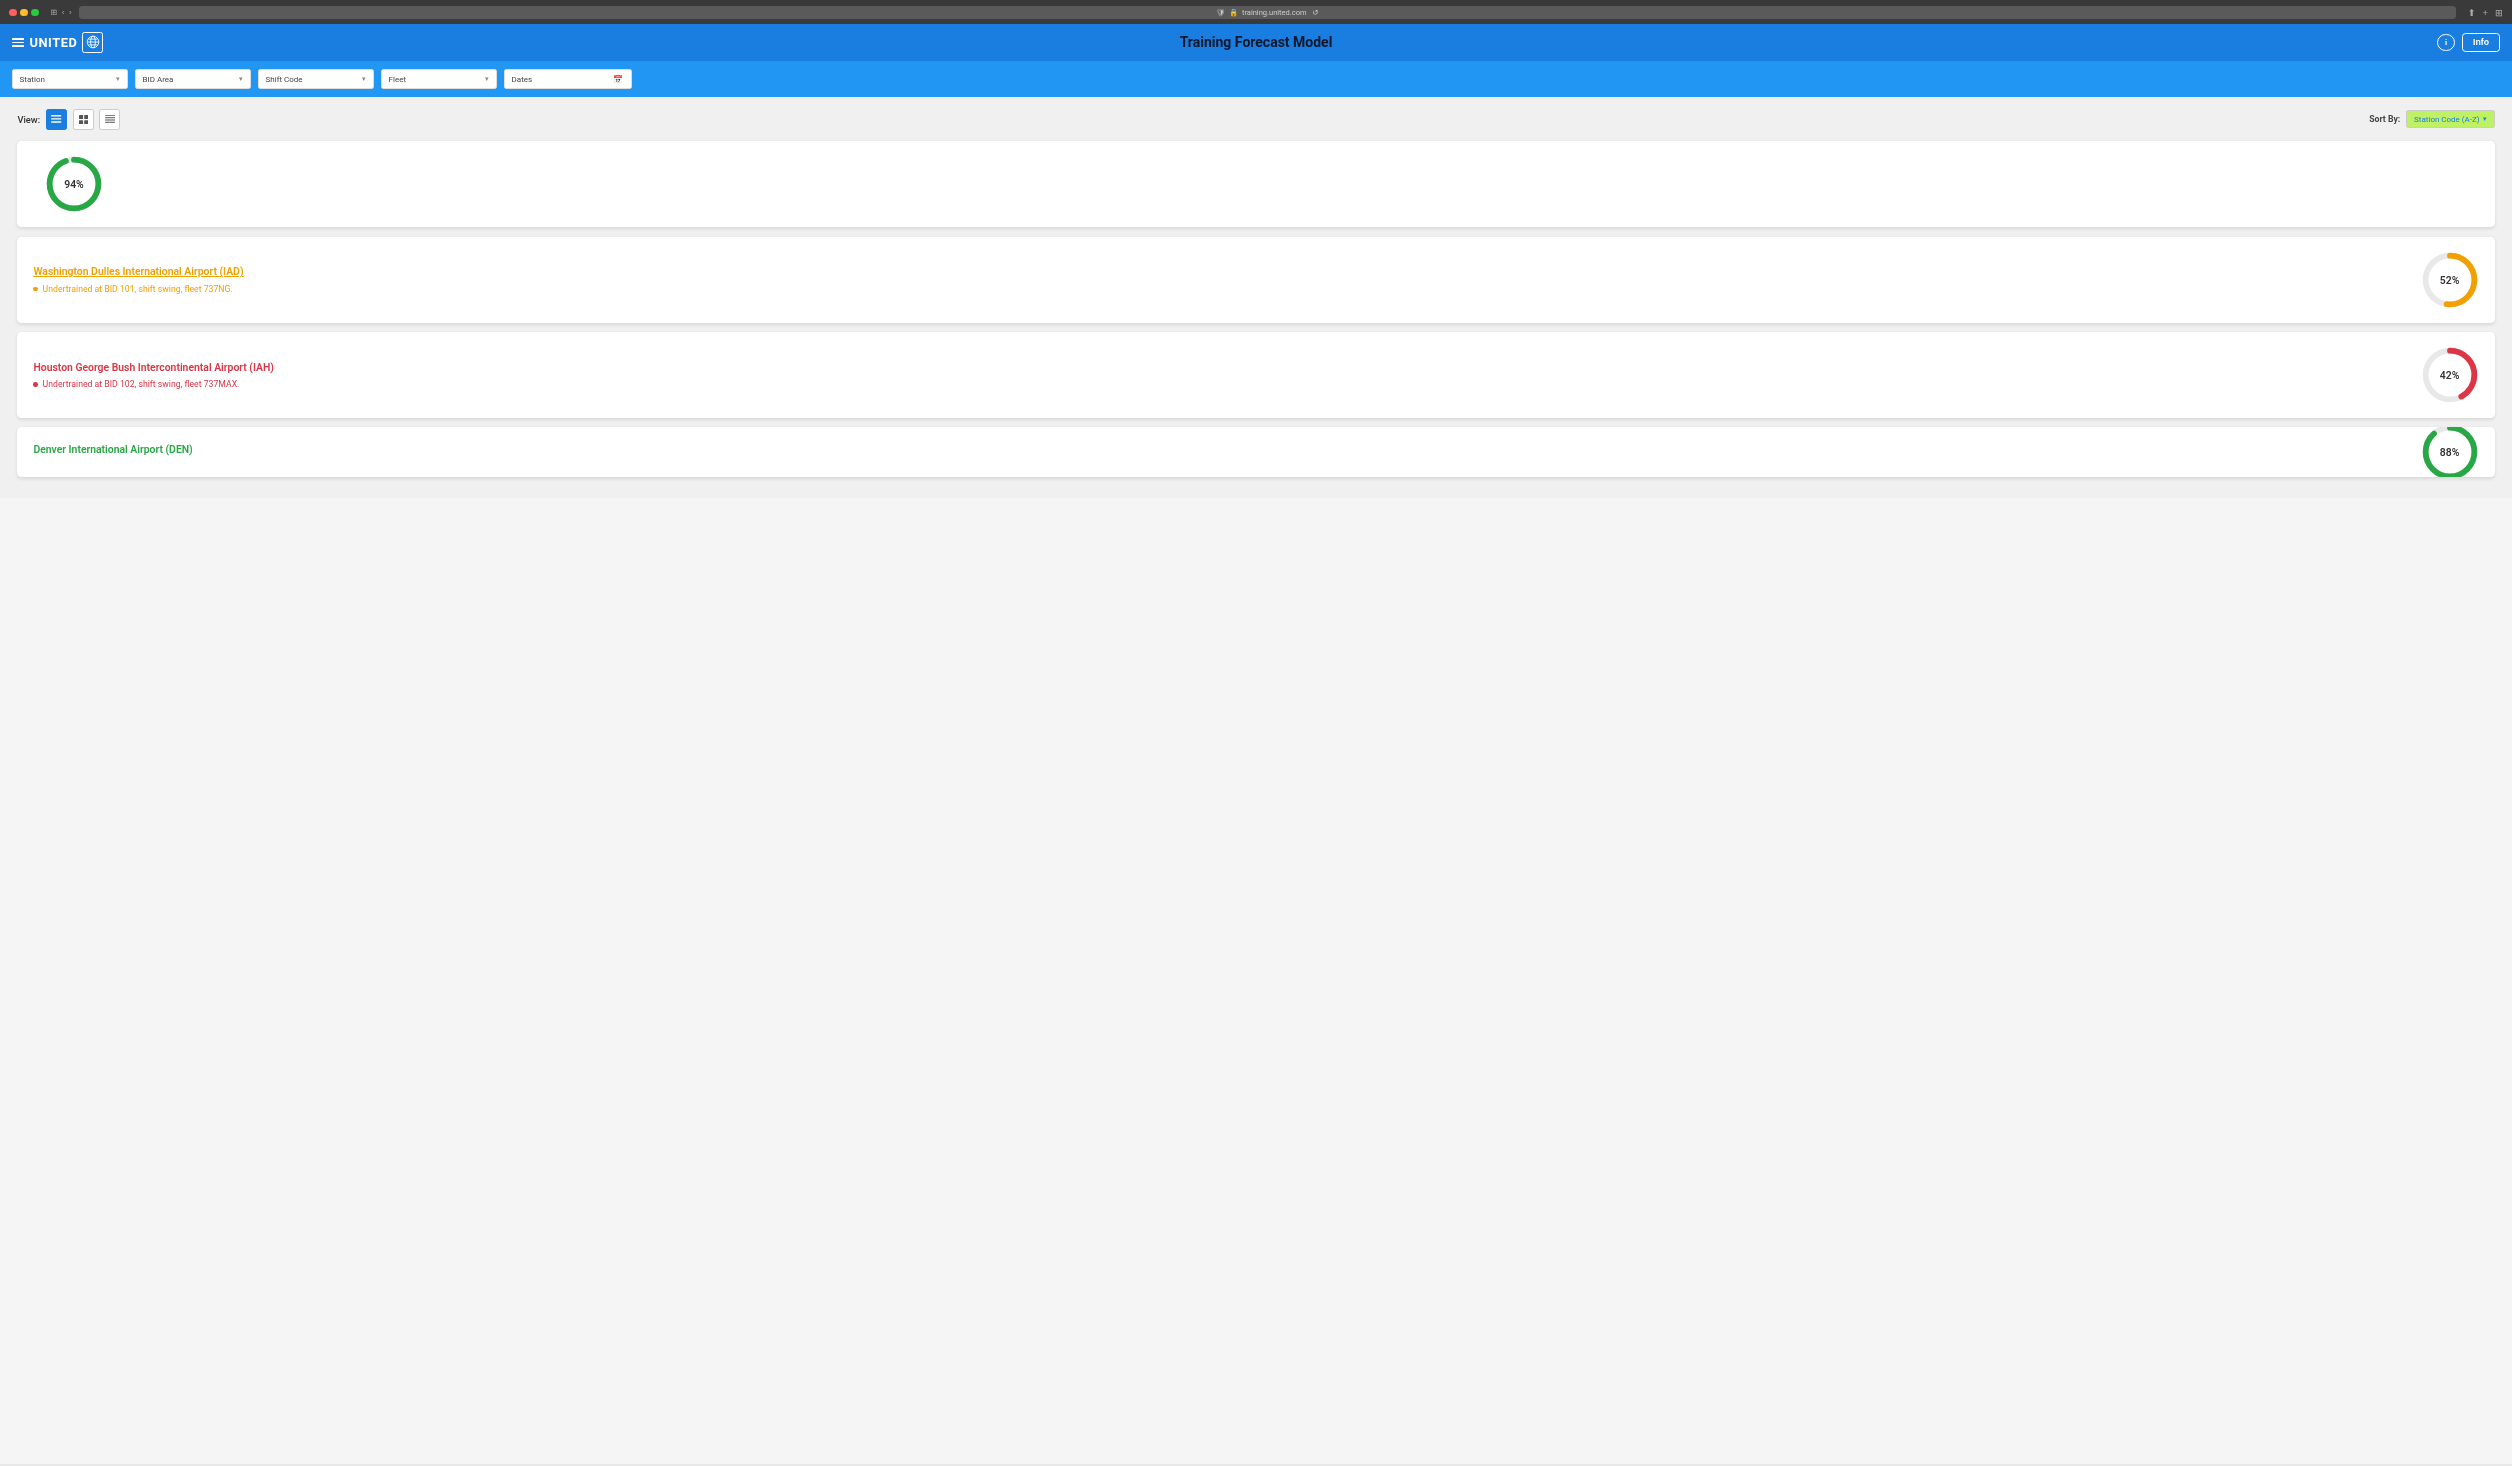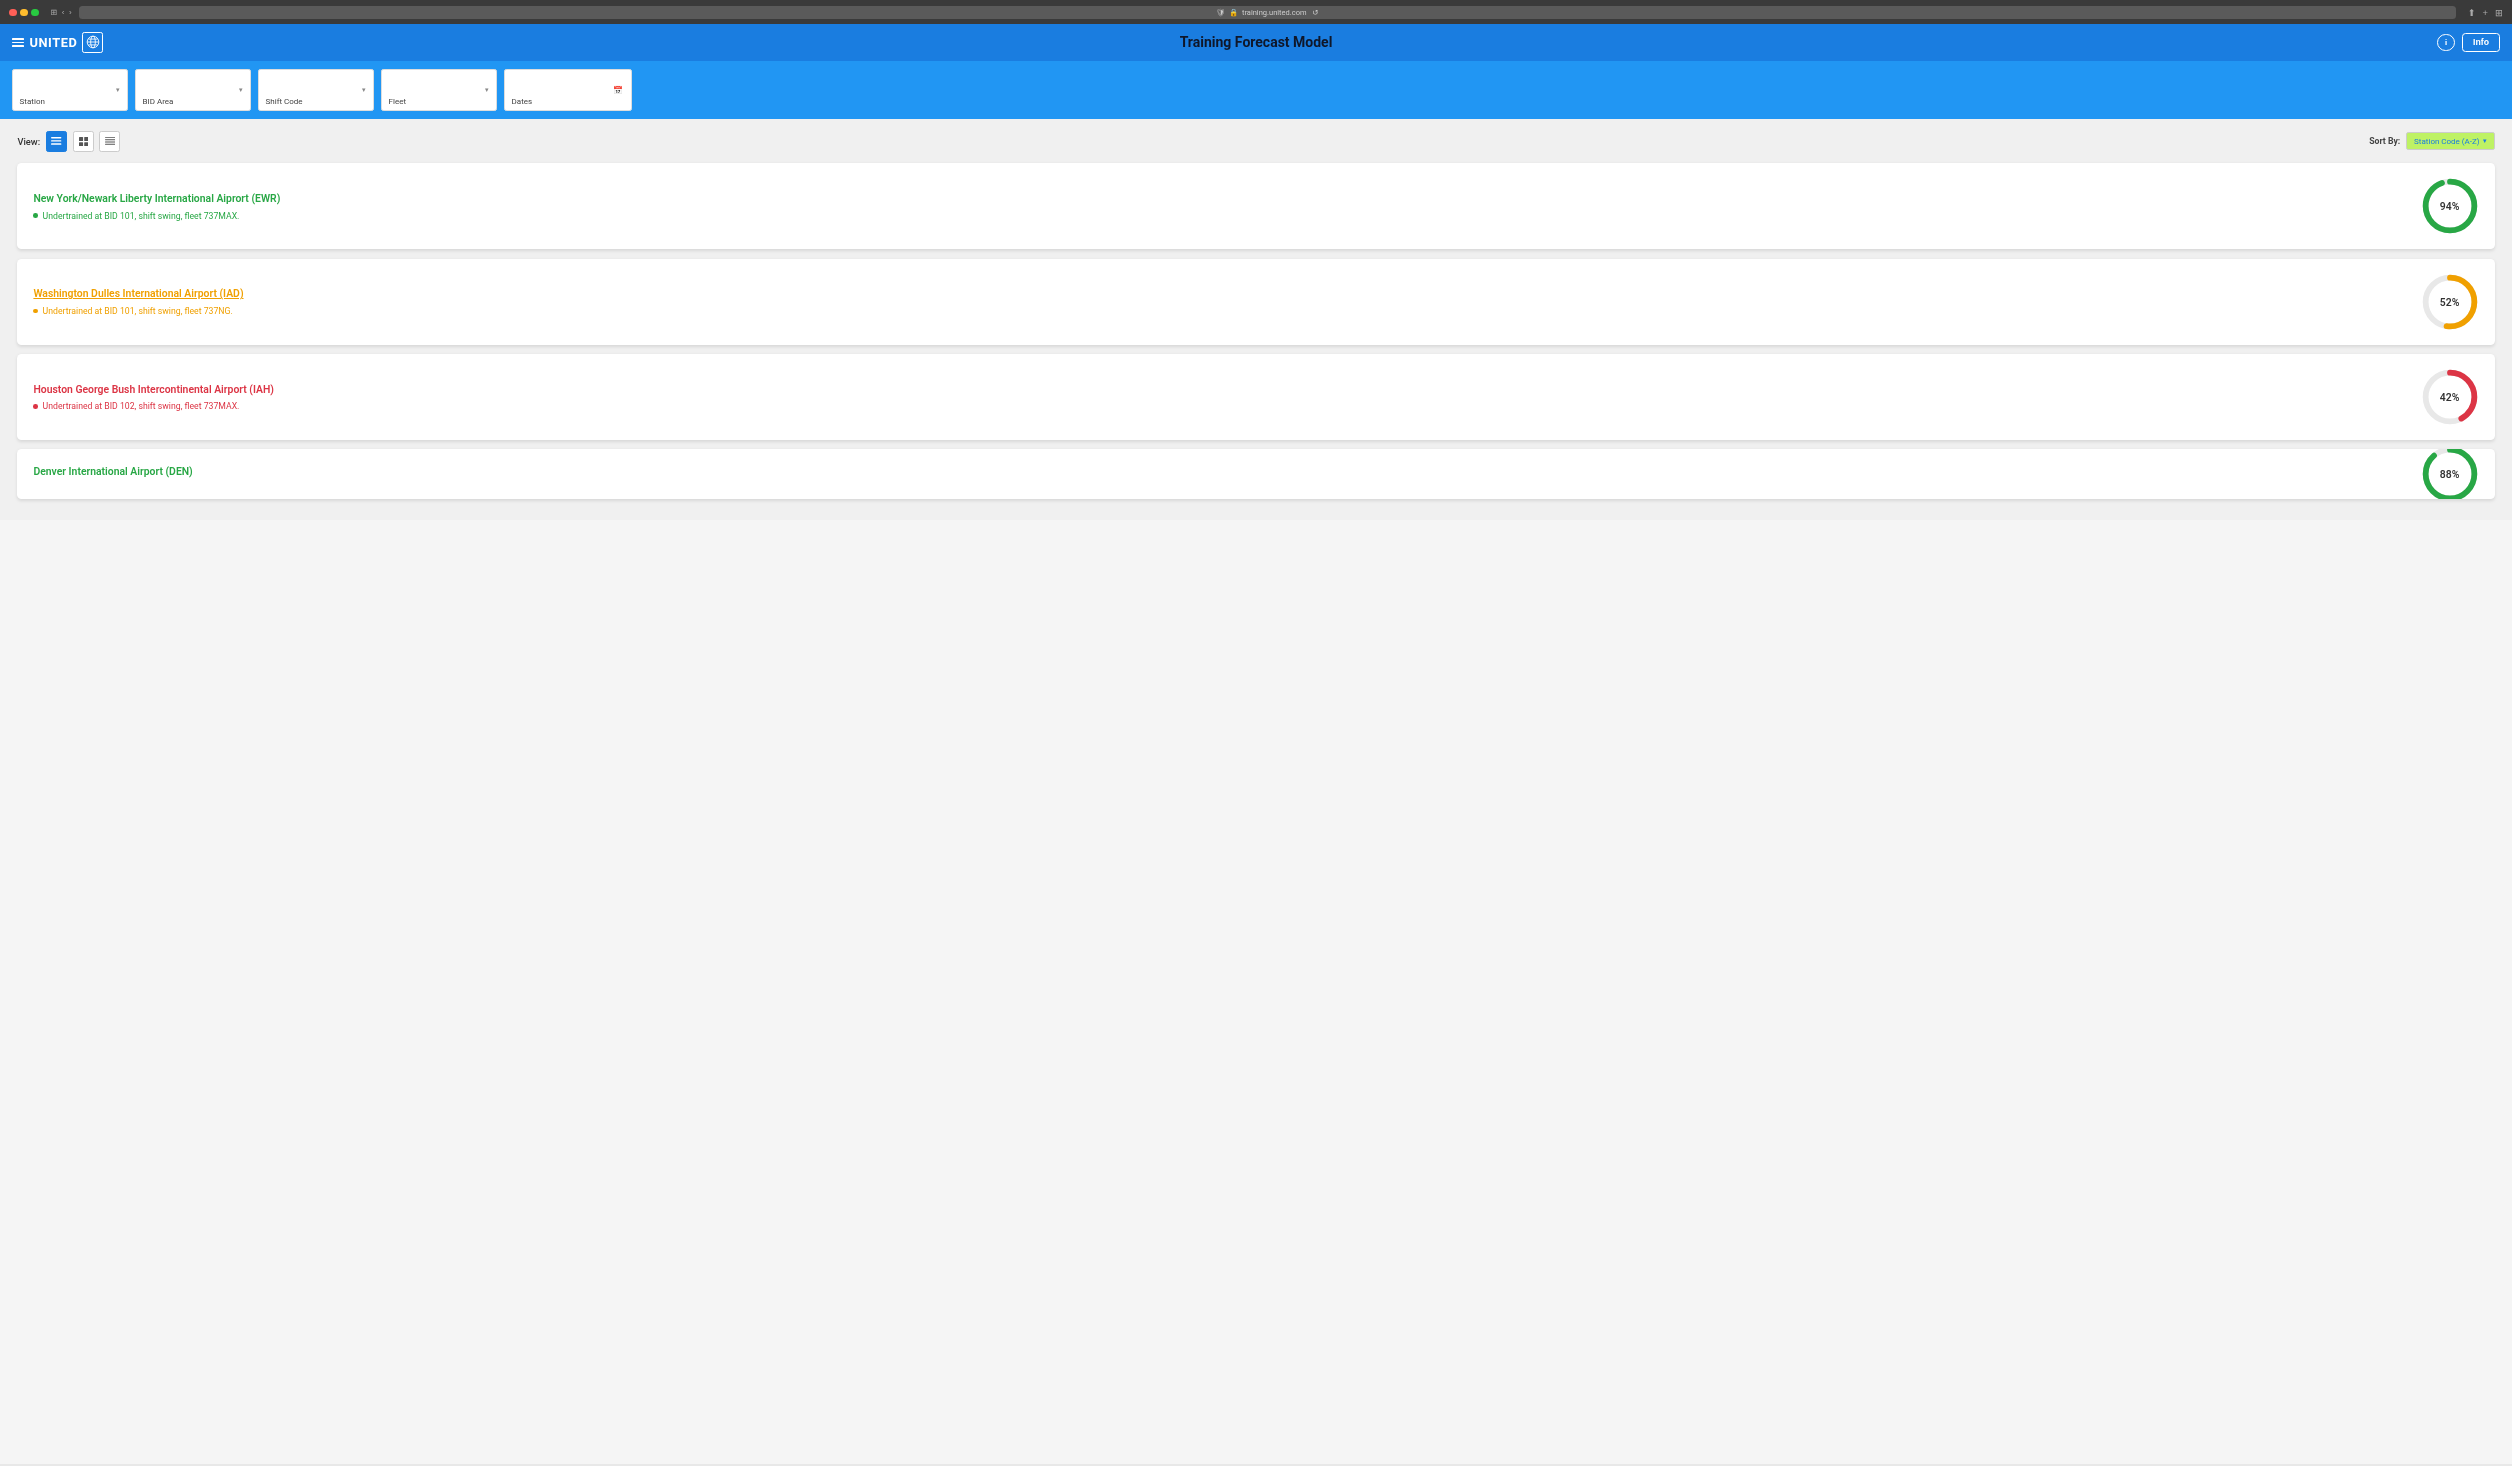--- a/index.html
+++ b/index.html
@@ -182,21 +182,21 @@
       align-items: center;
       justify-content: space-between;
       cursor: pointer;
       min-width: 93px;
     }
     .filter-select.station { min-width: 116px; }
     .filter-select.bid-area { min-width: 116px; }
     .filter-select.shift-code { min-width: 116px; }
     .filter-select.fleet { min-width: 116px; }
     .filter-select.dates { min-width: 128px; }
-    .filter-select span.label { flex: 1; margin-top: 22px; }
+    .filter-select span.label { flex: 1; }
     .filter-select .arrow { color: #888; font-size: 7px; }
     .filter-select .calendar-icon { color: #888; font-size: 8px; }
 
     
     .main-content {
       padding: 11.6px 17.4px;
       background: #f0f0f0;
       min-height: 290px;
     }
 
@@ -444,27 +444,20 @@
         <span class="sort-label">Sort By:</span>
         <div class="sort-select">
           <span>Station Code (A-Z)</span>
           <span class="arrow">▾</span>
         </div>
       </div>
     </div>
 
     <div id="station-cards">
         <div class="station-card">
-          <div class="card-content">
-            <div class="card-title green">New York/Newark Liberty International Aiprort (EWR)</div>
-            <div class="card-bullet green">
-              <span class="bullet-dot green"></span>
-              <span>Undertrained at BID 101, shift swing, fleet 737MAX.</span>
-            </div>
-          </div>
           <div class="donut-container">
       <svg viewBox="0 0 100 100" xmlns="http://www.w3.org/2000/svg" style="transform:rotate(-90deg);width:58px;height:58px;">
         <circle cx="50" cy="50" r="42" fill="none" stroke="#e8e8e8" stroke-width="10"></circle>
         <circle cx="50" cy="50" r="42" fill="none" stroke="#28a745" stroke-width="10" stroke-dasharray="248.06015592745007 15.833626974092567" stroke-dashoffset="0" stroke-linecap="round"></circle>
       </svg><div class="donut-label">94%</div></div>
         </div>
         <div class="station-card">
           <div class="card-content">
             <div class="card-title orange">Washington Dulles International Airport (IAD)</div>
             <div class="card-bullet orange">

